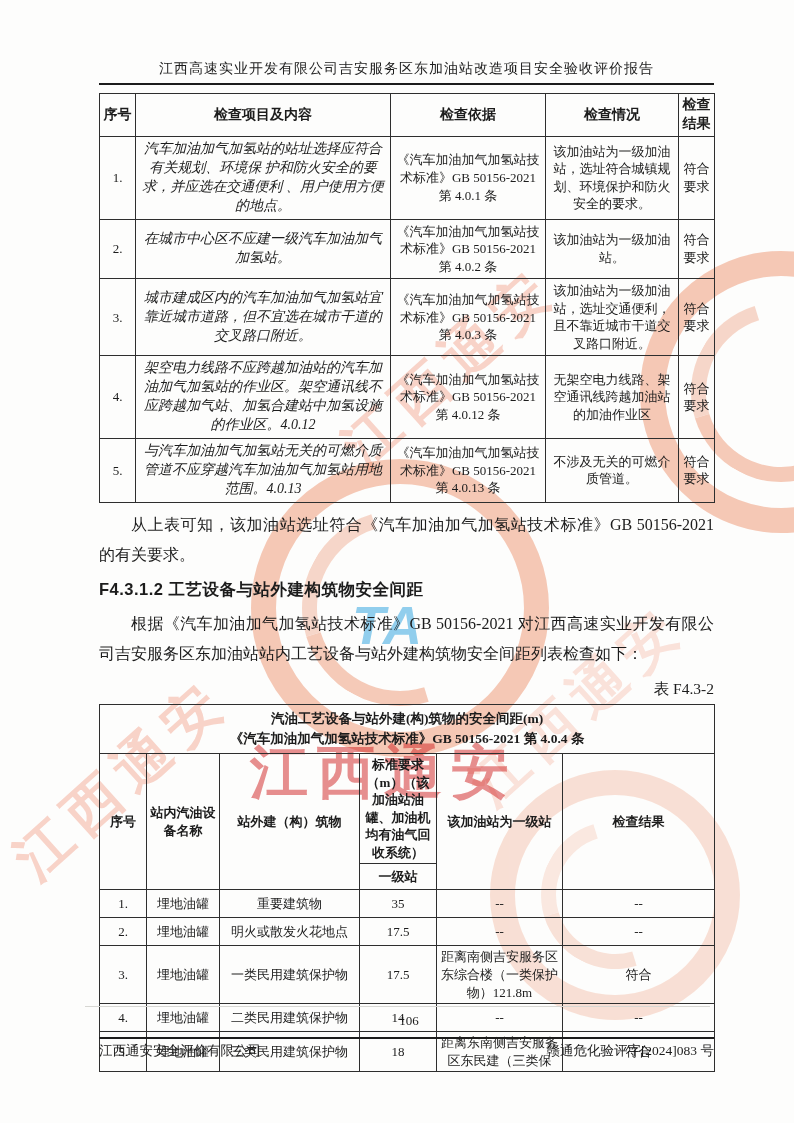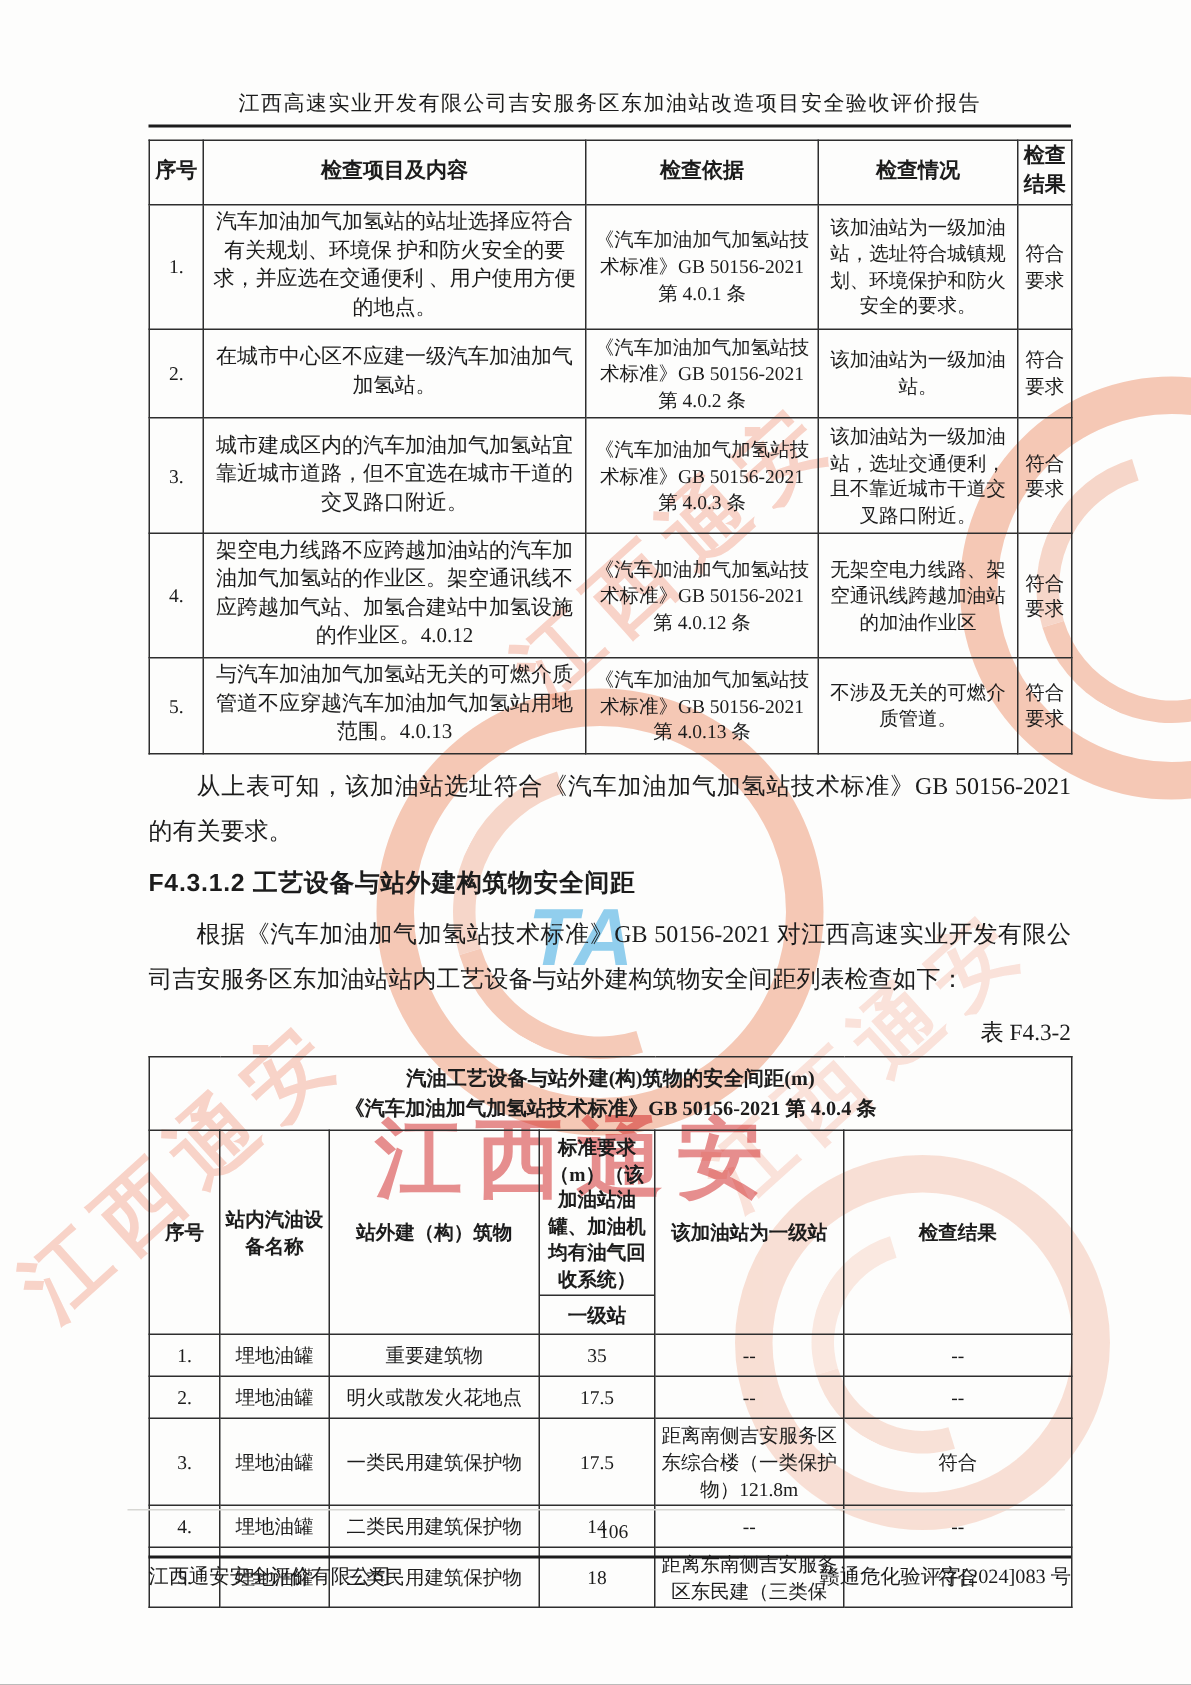--- a/index.html
+++ b/index.html
@@ -41,21 +41,21 @@
   .doc-header{
     text-align:center;font-size:14px;letter-spacing:1px;padding-bottom:5px;
     border-bottom:2px solid #1c1c1c;margin-bottom:8px;
   }
   table{border-collapse:collapse;width:615px;table-layout:fixed;}
   th,td{border:1px solid #2e2e2e;text-align:center;vertical-align:middle;
         padding:2px 3px;line-height:1.35;font-size:13px;word-break:break-all;}
   th{font-weight:700;}
   
   .t1 th{font-size:14px;height:38px;}
-  .t1 td.item{font-size:14px;}
+  .t1 td.item{font-size:14px;font-style:italic;}
   .t1 td{padding:3px 3px;}
   
   .para{font-size:16px;line-height:30px;text-align:justify;text-indent:2em;margin:7px 0 0 0;}
   .sec-heading{
     font-size:16.5px;font-weight:700;margin:6px 0 2px 0;line-height:26px;
     font-family:"Liberation Sans","DejaVu Sans",sans-serif;letter-spacing:.5px;
   }
   .tbl-caption{
     display:flex;justify-content:flex-end;gap:52px;font-size:15.5px;
     margin:9px 0 4px 0;line-height:22px;

